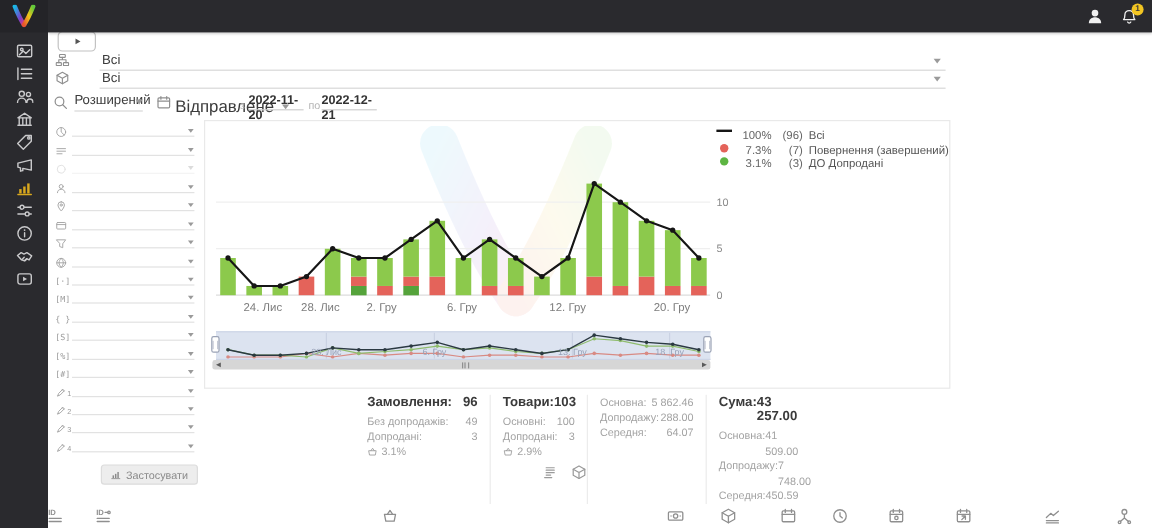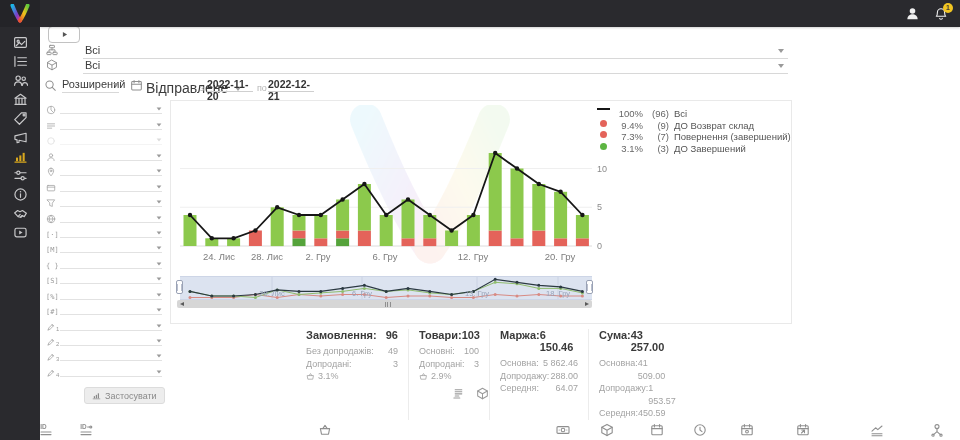--- a/index.html
+++ b/index.html
@@ -482,39 +482,31 @@
         <span class="lg-line" style="background:#161616"></span>
       </span>
      <span class="lg-pct">100%</span>
      <span class="lg-cnt">(96)</span>
      <span class="lg-lab">Всі</span>
     </div>
     <div class="lg-row">
      <span class="lg-sw">
         <span class="lg-dot" style="background:#e4635a"></span>
       </span>
-     <span class="lg-pct">9.4%</span>
-     <span class="lg-cnt">(9)</span>
-     <span class="lg-lab">ДО Возврат склад</span>
-    </div>
-    <div class="lg-row">
-     <span class="lg-sw">
-        <span class="lg-dot" style="background:#e4635a"></span>
-      </span>
      <span class="lg-pct">7.3%</span>
      <span class="lg-cnt">(7)</span>
      <span class="lg-lab">Повернення (завершений)</span>
     </div>
     <div class="lg-row">
      <span class="lg-sw">
         <span class="lg-dot" style="background:#5db542"></span>
       </span>
      <span class="lg-pct">3.1%</span>
      <span class="lg-cnt">(3)</span>
-     <span class="lg-lab">ДО Завершений</span>
+     <span class="lg-lab">ДО Допродані</span>
     </div>
   </div>
 <div id="chart-plot">
     <svg width="412" height="122" viewBox="0 0 412 122">
       <line x1="0" y1="103" x2="412" y2="103" stroke="#dcdcdc" stroke-width="1"></line>
       <line x1="0" y1="64.25" x2="412" y2="64.25" stroke="#efefef" stroke-width="1"></line>
       <line x1="0" y1="25.5" x2="412" y2="25.5" stroke="#efefef" stroke-width="1"></line>
       <rect x="3.5" y="72.0" width="13" height="31.0" fill="#8cc94c"></rect>
       <rect x="25.3" y="95.3" width="13" height="7.8" fill="#8cc94c"></rect>
       <rect x="47.1" y="95.3" width="13" height="7.8" fill="#8cc94c"></rect>
@@ -718,24 +710,20 @@
           <svg width="9" height="9" viewBox="0 0 14 14" fill="none" stroke="currentColor" stroke-width="1.1" stroke-linecap="round" stroke-linejoin="round">
             <path d="M2.4 5.6h9.2l-1.1 5.6H3.5z"></path>
             <path d="M4.8 5.6L7 2.4l2.2 3.2"></path>
           </svg>
         </span>
         <span>2.9%</span>
       </div>
     </div>
     <div class="stat-div"></div>
     <div class="stat-col" style="width:78px">
-      <div class="stat-head">
-        <span>Маржа:</span>
-        <span>6 150.46</span>
-      </div>
       <div class="stat-row">
         <span>Основна:</span>
         <span>5 862.46</span>
       </div>
       <div class="stat-row">
         <span>Допродажу:</span>
         <span>288.00</span>
       </div>
       <div class="stat-row">
         <span>Середня:</span>
@@ -747,21 +735,21 @@
       <div class="stat-head">
         <span>Сума:</span>
         <span>43 257.00</span>
       </div>
       <div class="stat-row">
         <span>Основна:</span>
         <span>41 509.00</span>
       </div>
       <div class="stat-row">
         <span>Допродажу:</span>
-        <span>1 953.57</span>
+        <span>7 748.00</span>
       </div>
       <div class="stat-row">
         <span>Середня:</span>
         <span>450.59</span>
       </div>
     </div>
   </div>
 <div class="toggles">
   <span>
       <svg width="13" height="13" viewBox="0 0 14 14" fill="none" stroke="currentColor" stroke-width="1.1" stroke-linecap="round" stroke-linejoin="round">

